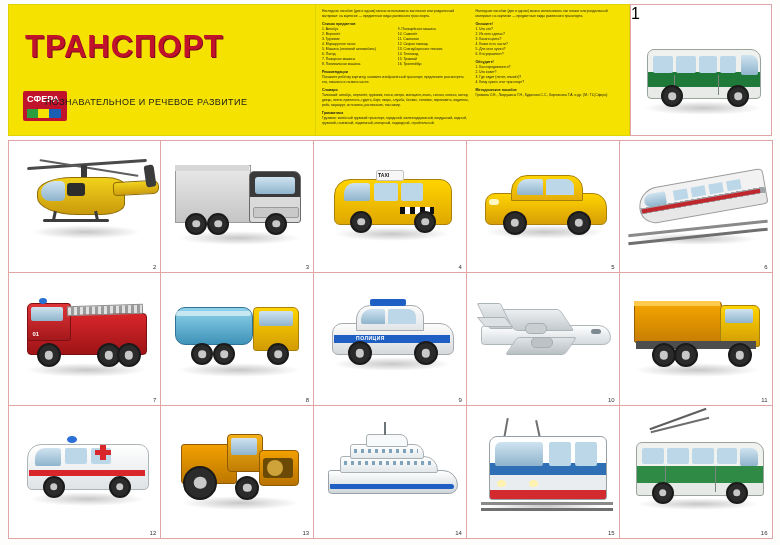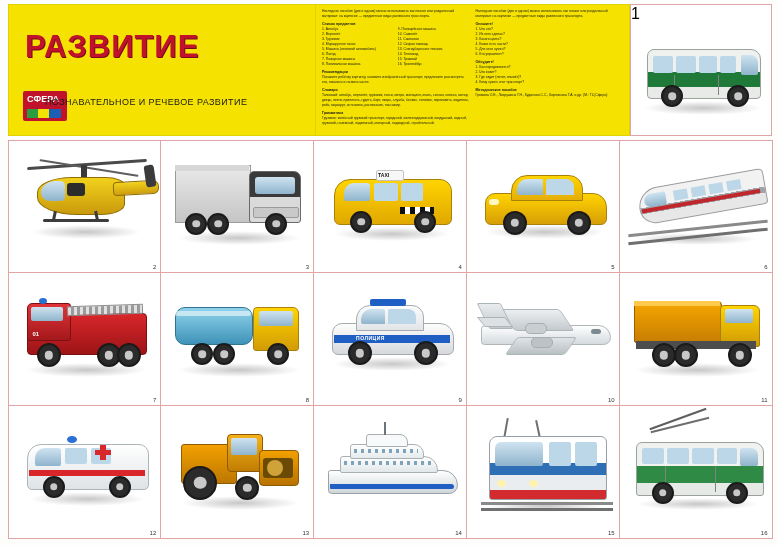--- a/index.html
+++ b/index.html
@@ -185,21 +185,21 @@
   .glass { position: absolute; background: linear-gradient(180deg,#cfe3f0,#8fb4cc); }
 </style>
 </head>
 <body>
 
 <div class="sheet">
 
   <div class="header">
 
     <div class="title-panel">
-      <div class="title-main">РАЗВИТИЕ</div>
+      <div class="title-main">ТРАНСПОРТ</div>
       <div class="logo">
         <div class="logo-text">СФЕРА</div>
         <div class="logo-swatch"></div>
       </div>
       <div class="title-sub">ПОЗНАВАТЕЛЬНОЕ И РЕЧЕВОЕ РАЗВИТИЕ</div>
     </div>
 
     <div class="text-panel">
       <div class="text-cols">
 

